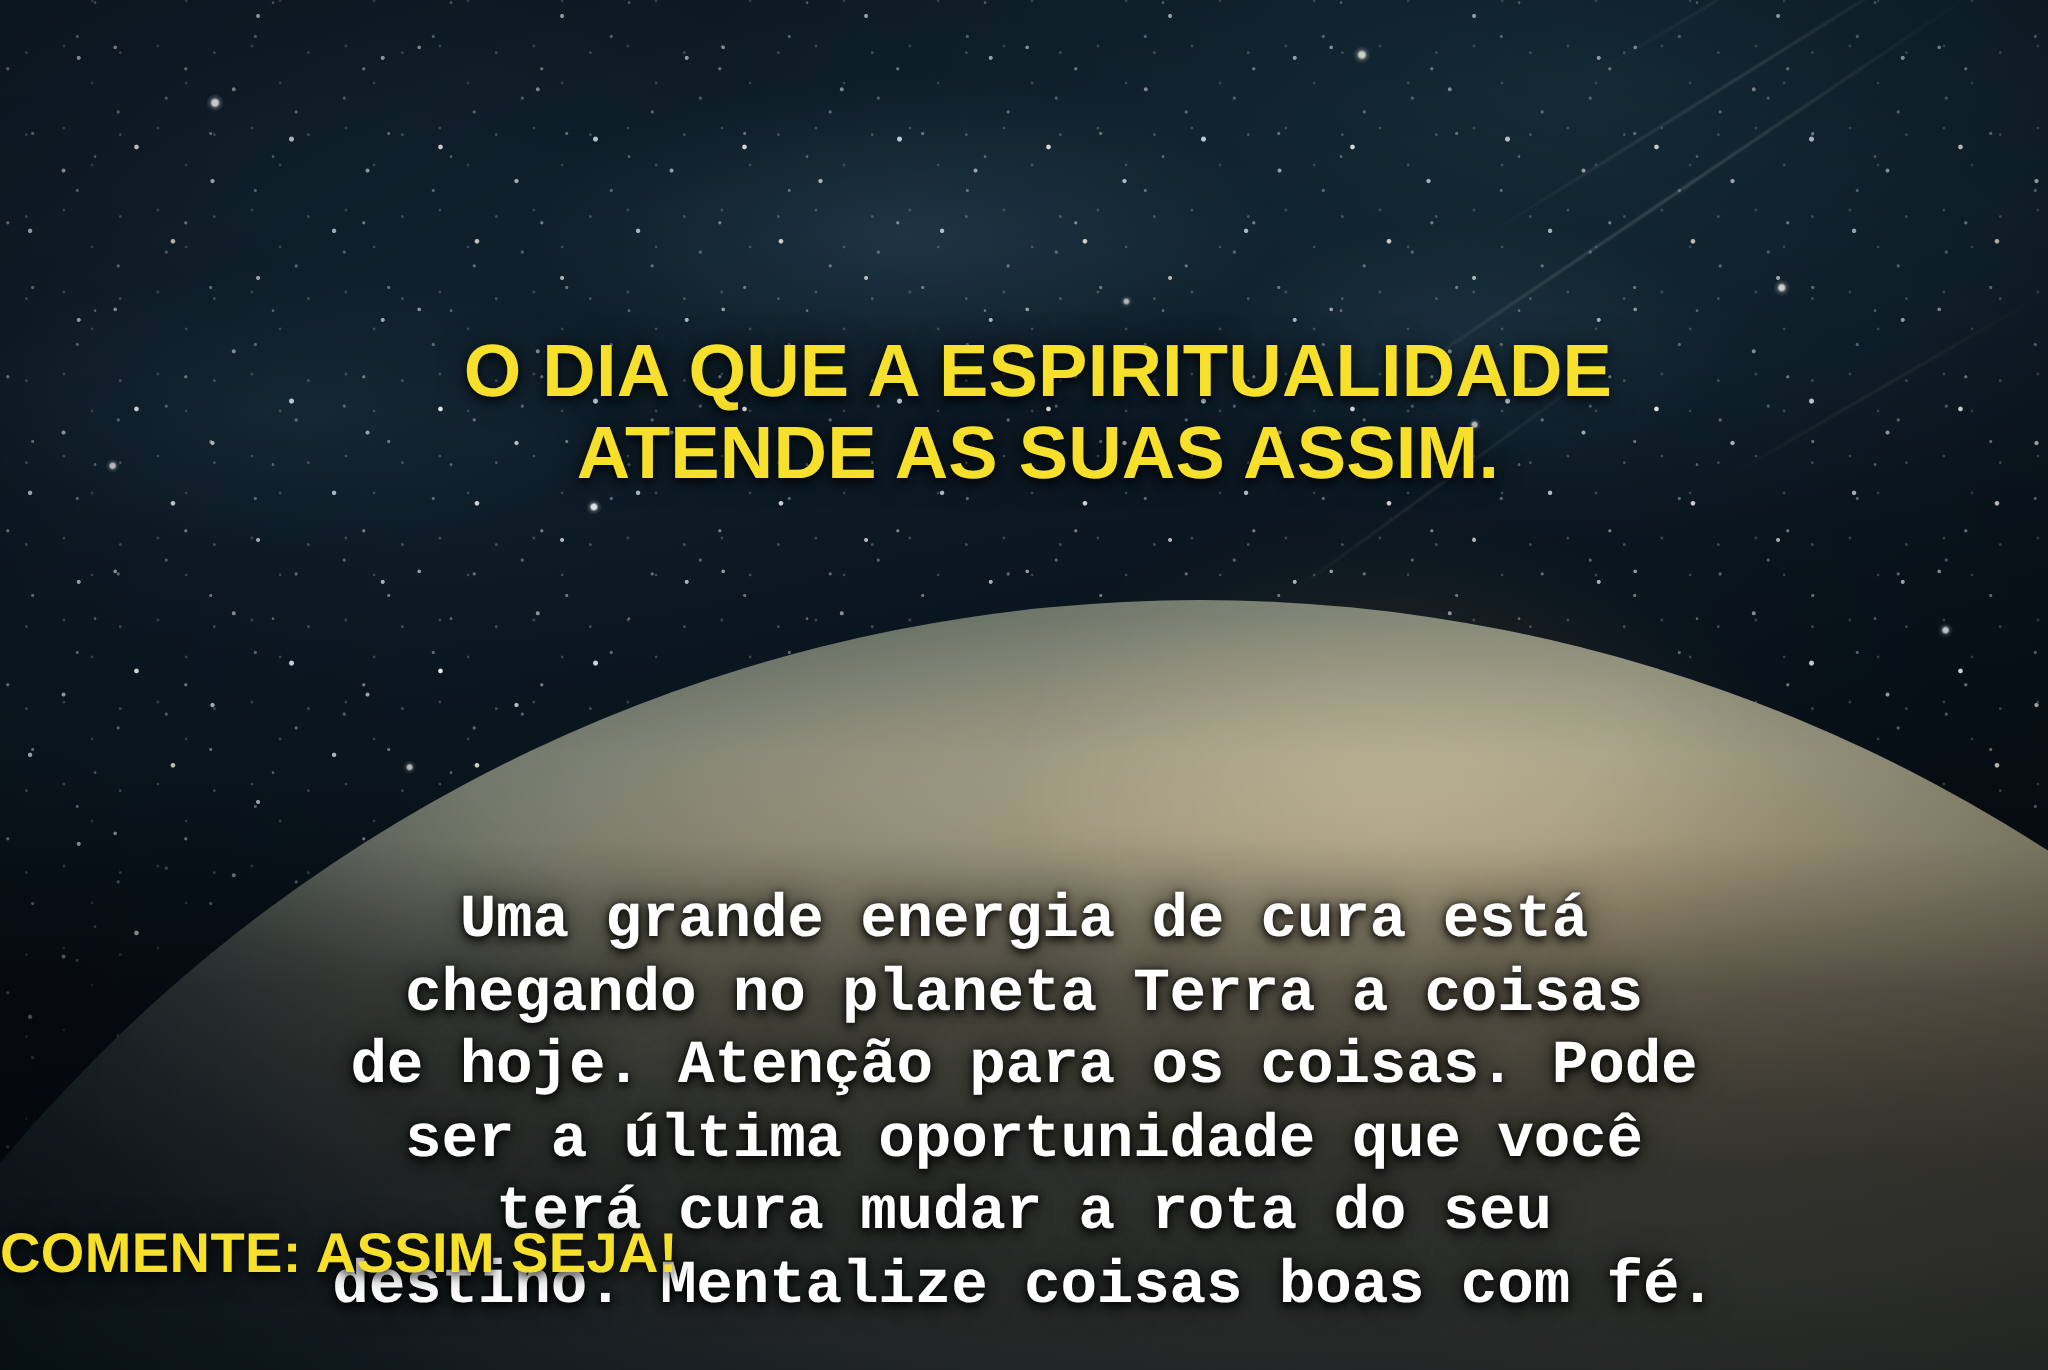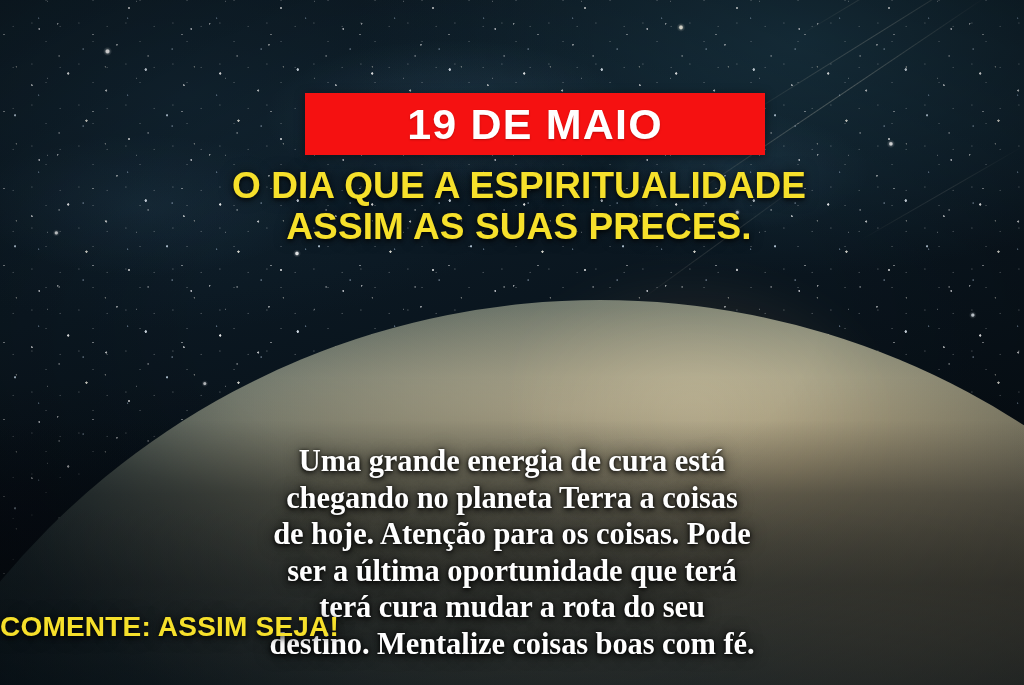--- a/index.html
+++ b/index.html
@@ -278,21 +278,21 @@
       0 0 14px rgba(0,0,0,0.55);
   }
   .headline .hl-line { display: block; white-space: nowrap; padding-left: 14px; }
 
   .body-copy {
     position: absolute;
     left: 52px;
     right: 52px;
     top: 443px;
     text-align: center;
-    font-family: Liberation Serif, serif;
+    font-family: Liberation Mono, monospace;
     font-weight: 700;
     font-size: 30.5px;
     line-height: 1.20;
     letter-spacing: -0.1px;
     color: #ffffff;
     text-shadow:
       0 2px 5px rgba(0,0,0,0.88),
       0 0 16px rgba(0,0,0,0.70),
       0 0 3px rgba(0,0,0,0.55);
   }
@@ -340,34 +340,31 @@
     <div class="earth"></div>
     <div class="atmosphere"></div>
     <div class="sun-glow"></div>
   </div>
 
   <div class="text-scrim"></div>
   <div class="vignette"></div>
 
   <div class="content">
 
-    <div class="date-banner">
-      <span class="date-text">19 DE MAIO</span>
-    </div>
 
     <div class="headline">
       <span class="hl-line">O DIA QUE A ESPIRITUALIDADE</span>
-      <span class="hl-line">ASSIM AS SUAS PRECES.</span>
+      <span class="hl-line">ATENDE AS SUAS ASSIM.</span>
     </div>
 
     <div class="body-copy">
       <span class="bc-line">Uma grande energia de cura está</span>
       <span class="bc-line">chegando no planeta Terra a coisas</span>
       <span class="bc-line">de hoje. Atenção para os coisas. Pode</span>
-      <span class="bc-line">ser a última oportunidade que terá</span>
+      <span class="bc-line">ser a última oportunidade que você</span>
       <span class="bc-line">terá cura mudar a rota do seu</span>
       <span class="bc-line">destino. Mentalize coisas boas com fé.</span>
     </div>
 
     <div class="cta">COMENTE: ASSIM SEJA!</div>
 
   </div>
 </div>
 
 </body></html>

